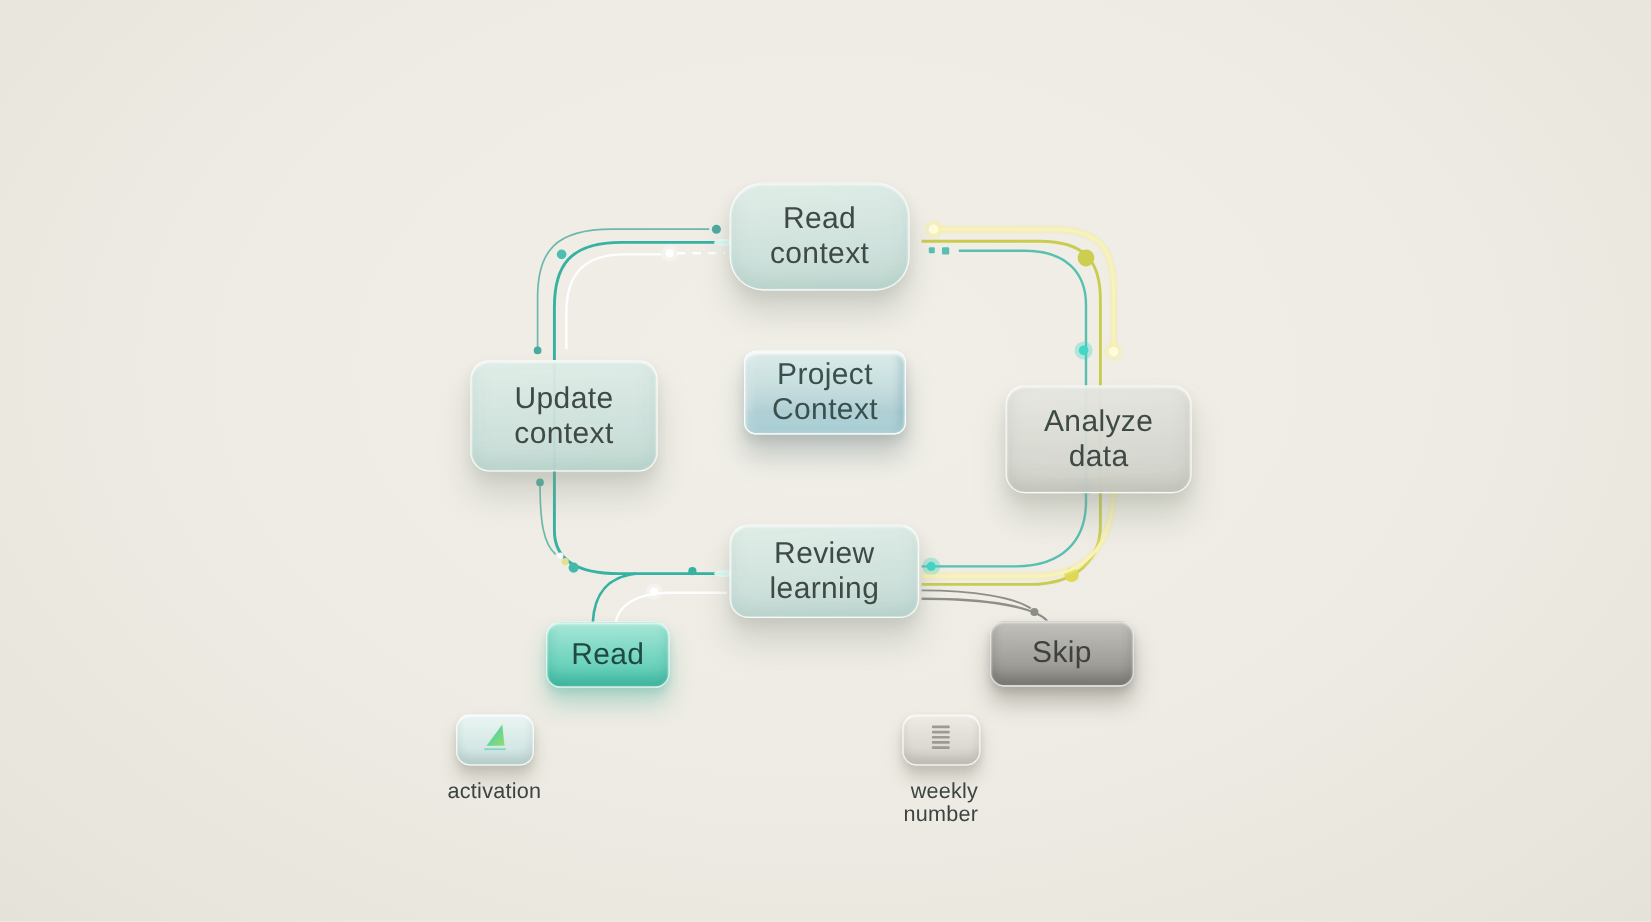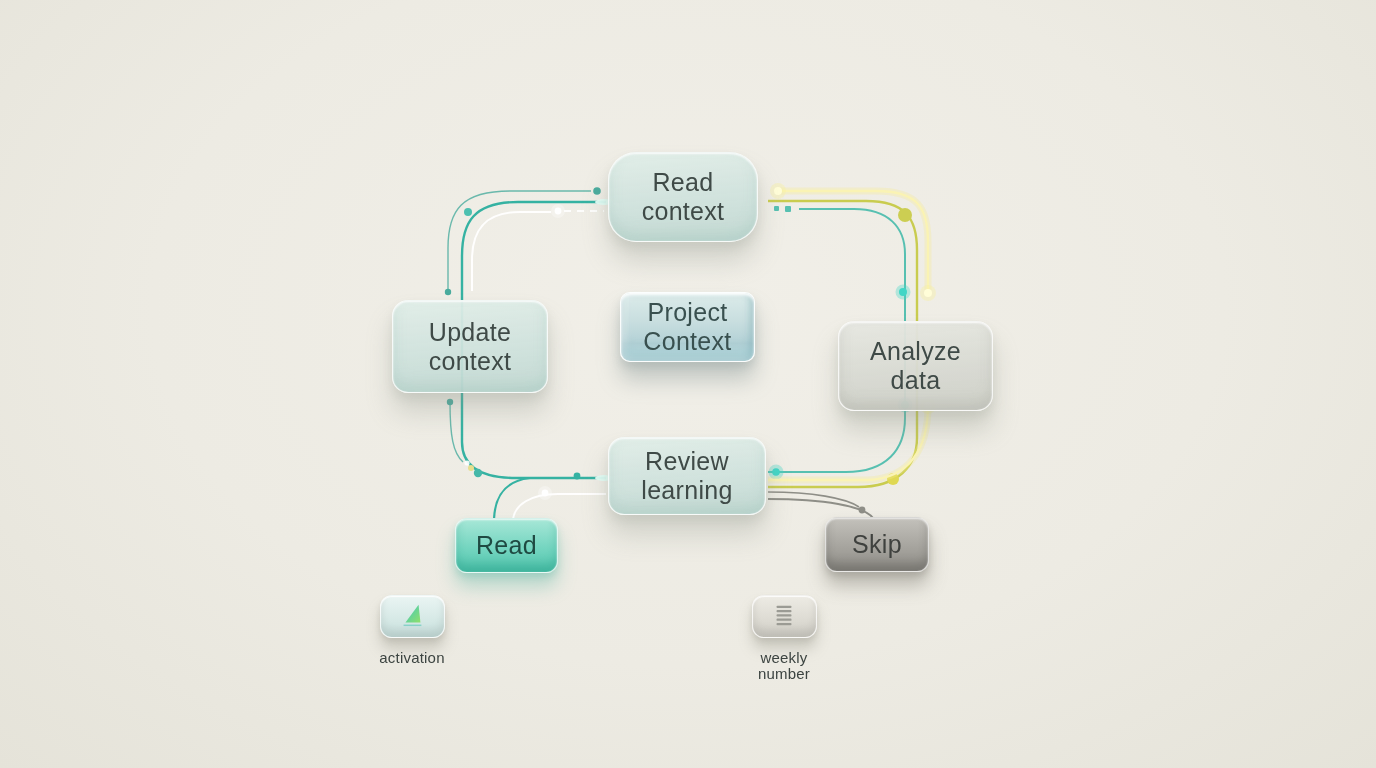--- a/index.html
+++ b/index.html
@@ -64,21 +64,21 @@
   }
   .chip.clear-teal { background: linear-gradient(180deg,#eaf5f3 0%,#d6e9e6 58%,#cbe3e0 100%); }
   .chip.teal      { background: linear-gradient(180deg,#9cdcd7 0%,#66c5c0 58%,#4eb5b3 100%);
                     box-shadow: 0 11px 13px rgba(110,165,158,.45), 0 3px 5px rgba(110,165,158,.22),
                     inset 0 1px 1px rgba(255,255,255,.85), inset 0 -7px 8px rgba(10,90,90,.22); }
   .chip.green     { background: linear-gradient(180deg,#e1eeb0 0%,#c9e381 58%,#b7d86d 100%);
                     box-shadow: 0 11px 13px rgba(150,165,110,.42), 0 3px 5px rgba(150,165,110,.22),
                     inset 0 1px 1px rgba(255,255,255,.9), inset 0 -7px 8px rgba(90,110,20,.18); }
   .chip.clear-gray{ background: linear-gradient(180deg,#edebe4 0%,#dddbd3 58%,#d3d1c9 100%); }
   .chip-label {
-    margin-top:12px; font-size:15px; line-height:1.06; color:#3c4441; text-align:center;
+    margin-top:12px; font-size:18px; line-height:1.06; color:#3c4441; text-align:right;
     letter-spacing:.2px; white-space:pre-line;
   }
 </style>
 </head>
 <body>
 
 <div id="stage">
 
   <svg class="lines" viewBox="0 0 1376 768">
 
@@ -144,21 +144,21 @@
 Context</div>
 
   <div class="node neutral" style="left:838px; top:301px; width:155px; height:90px;">Analyze
 data</div>
 
   <div class="node" style="left:608px; top:437px; width:158px; height:78px;">Review
 learning</div>
 
   <div class="btn save" style="left:455px; top:518px; width:103px; height:55px;">Read</div>
 
-  <div class="btn skip" style="left:825px; top:517px; width:104px; height:55px;">Skip</div>
+  <div class="btn skip" style="left:825px; top:517px; width:120px; height:55px;">Skip</div>
 
   <div class="chip-group" style="left:362px; top:595px;">
     <div class="chip clear-teal">
       <span>
         <svg width="30" height="30" viewBox="0 0 32 32">
           <defs>
               <linearGradient id="gSail" x1="0" y1="0" x2="1" y2="1">
             <stop offset="0" stop-color="#3ec8c0"></stop>
                 <stop offset="1" stop-color="#8fe06a"></stop>
           </linearGradient>

